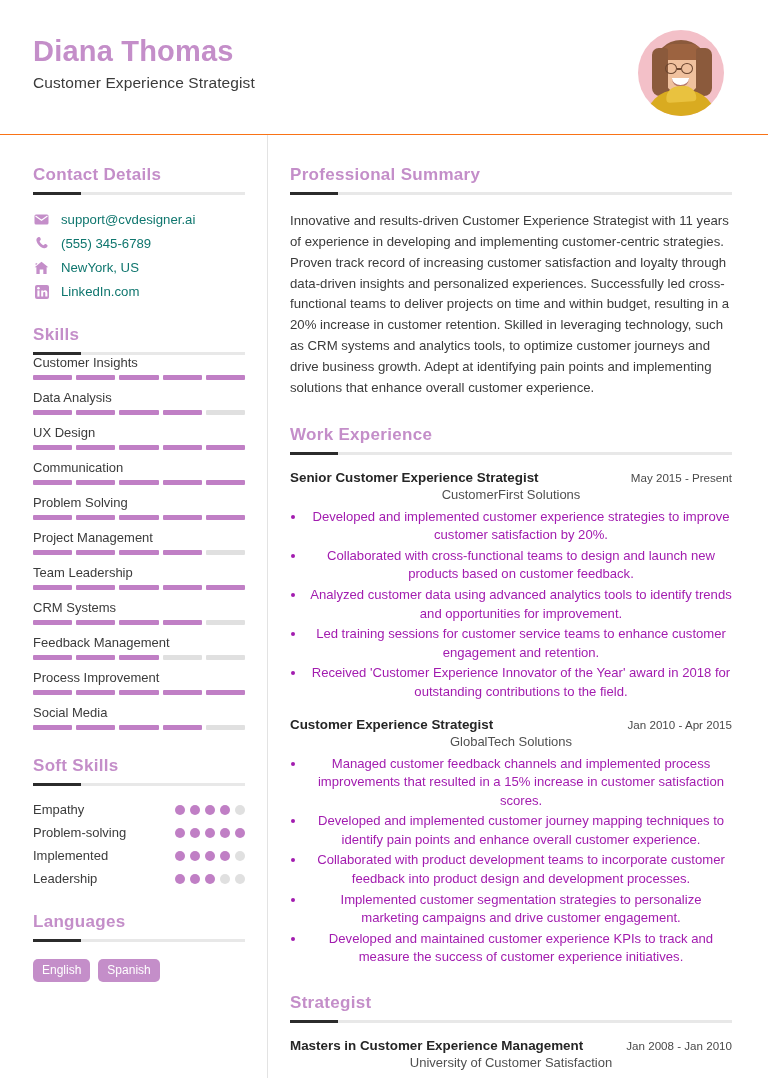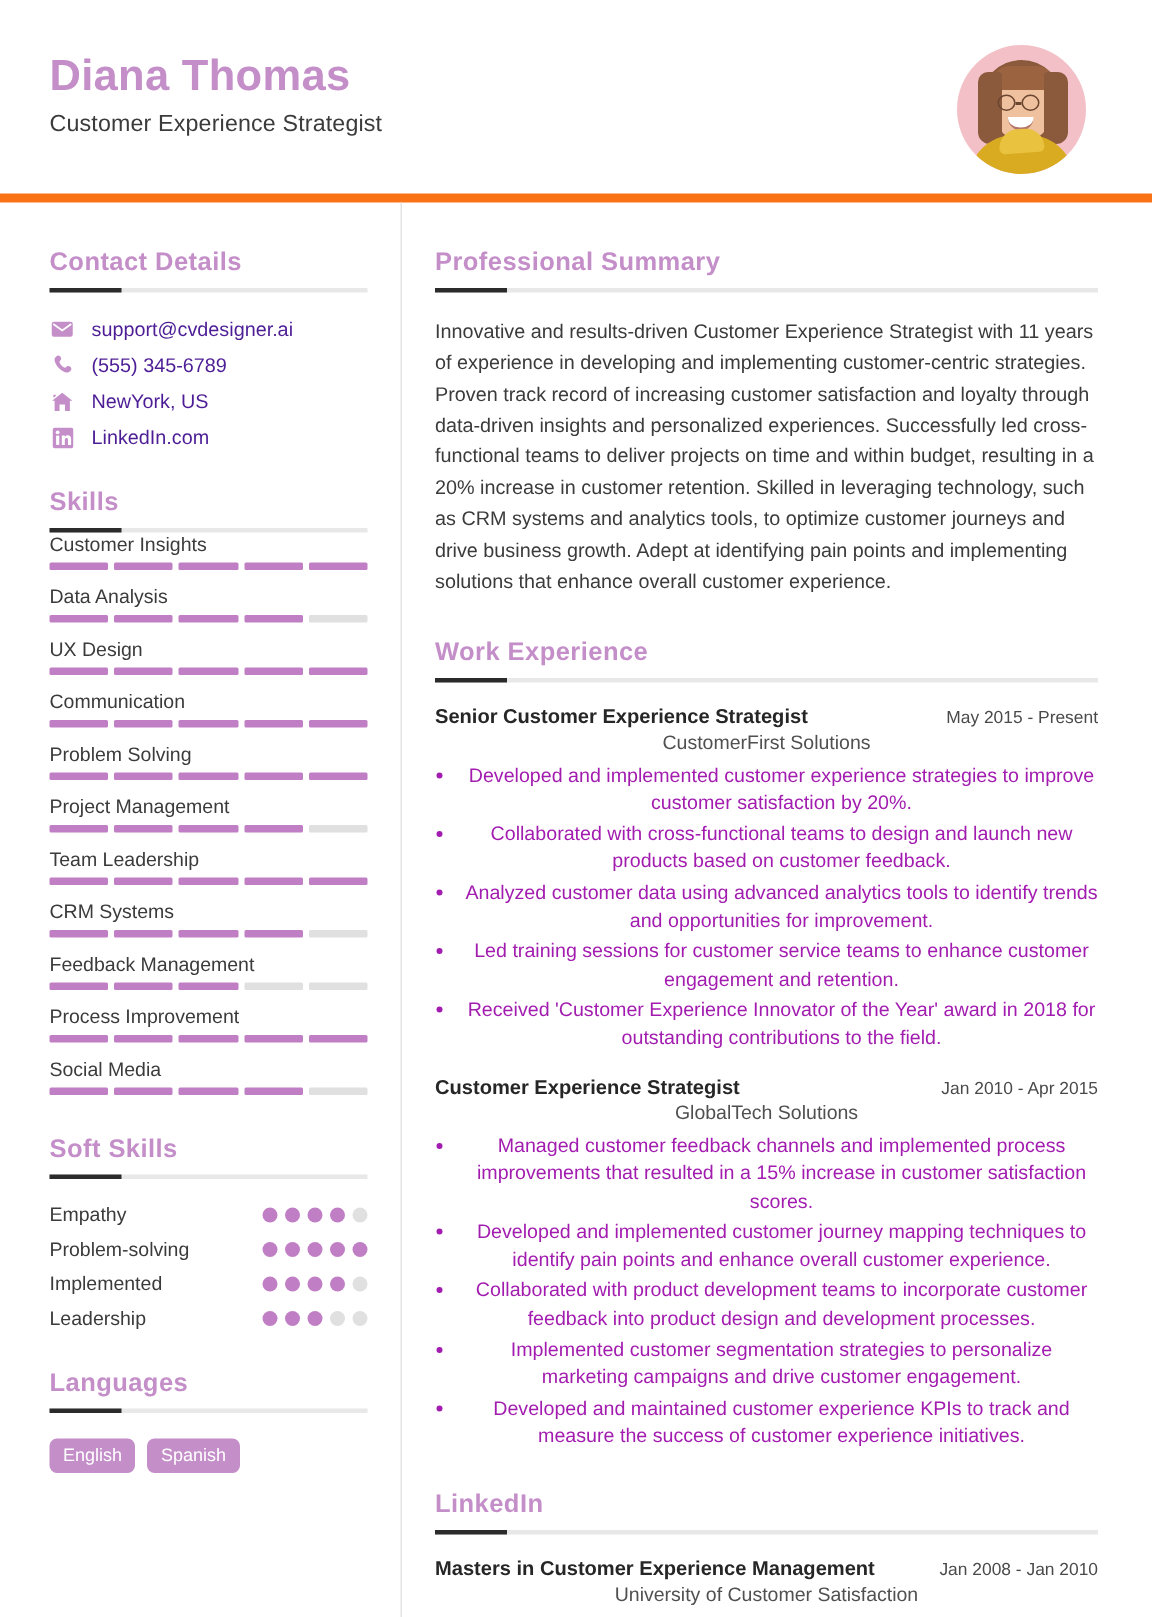--- a/index.html
+++ b/index.html
@@ -13,21 +13,21 @@
   }
   .page { width: 768px; height: 1078px; position: relative; background:#fff; }
 
   
   .header {
     height: 135px;
     padding: 30px 36px 0 33px;
     display: flex;
     align-items: flex-start;
     justify-content: space-between;
-    border-bottom: 6px solid #f97316;
+    border-bottom: 1px solid #f97316;
   }
   .header-text { padding-top: 5px; }
   .name {
     font-size: 29px;
     font-weight: bold;
     color: #c48ec9;
     letter-spacing: .2px;
     line-height: 1.15;
   }
   .job-title {
@@ -90,21 +90,21 @@
     background: #2b2b2b;
   }
   .sec { margin-bottom: 26px; }
 
   
   .contact-list { margin-top: 17px; }
   .contact-row {
     display: flex; align-items: center;
     margin-bottom: 9px;
     font-size: 13.2px;
-    color: #4c1d95;
+    color: #0f766e;
   }
   .c-icon {
     width: 17px; height: 15px;
     margin-right: 11px;
     flex: none;
     display:flex; align-items:center; justify-content:center;
     color: #c48ec9;
   }
   .c-icon svg { display:block; }
 
@@ -447,21 +447,21 @@
                 <li>Developed and implemented customer journey mapping techniques to identify pain points and enhance overall customer experience.</li>
                 <li>Collaborated with product development teams to incorporate customer feedback into product design and development processes.</li>
                 <li>Implemented customer segmentation strategies to personalize marketing campaigns and drive customer engagement.</li>
                 <li>Developed and maintained customer experience KPIs to track and measure the success of customer experience initiatives.</li>
               </ul>
             </div>
           </div>
       </div>
 
       <div class="work-sec">
-        <div class="sec-title">LinkedIn</div>
+        <div class="sec-title">Strategist</div>
         <div class="sec-rule"></div>
         <div id="edu-list">
             <div class="entry">
               <div class="entry-head">
                 <div class="entry-title">Masters in Customer Experience Management</div>
                 <div class="entry-date">Jan 2008 - Jan 2010</div>
               </div>
               <div class="entry-org">University of Customer Satisfaction</div>
             </div>
           </div>

